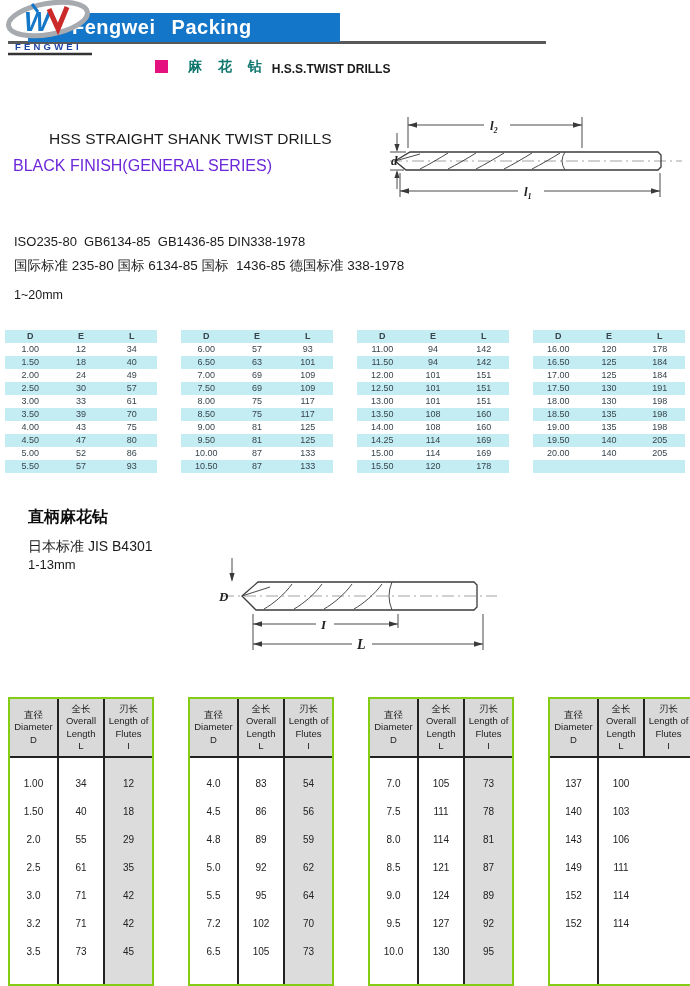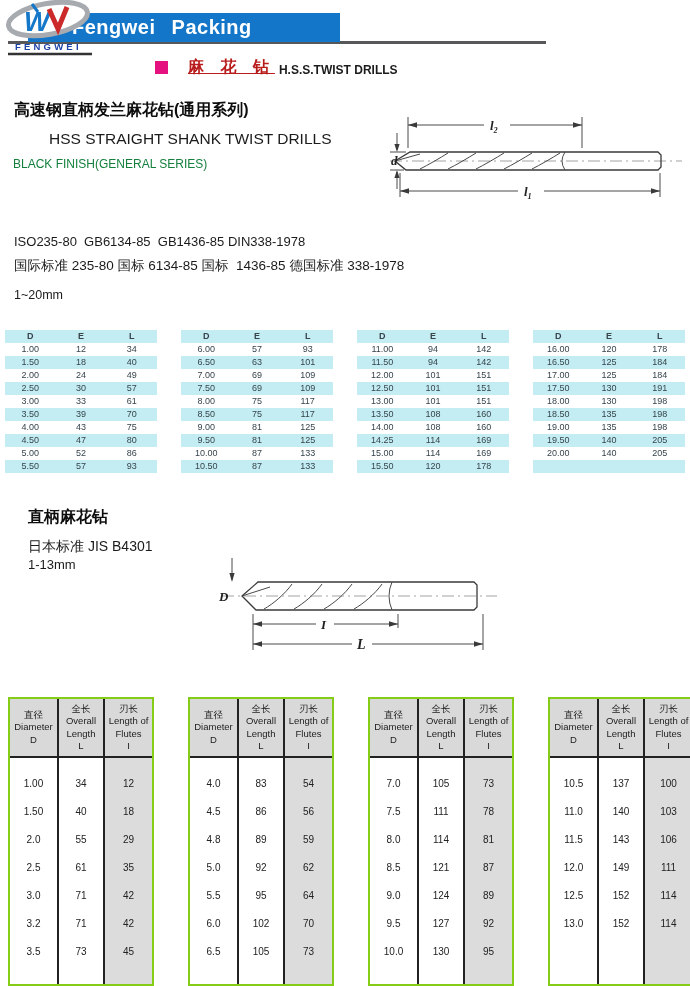--- a/index.html
+++ b/index.html
@@ -12,27 +12,27 @@
   .rule{position:absolute;left:8px;top:41px;width:538px;height:3px;background:#56585a;}
   .banner{position:absolute;left:28px;top:13px;width:312px;height:29px;background:#1476c8;}
   .banner-title{
     position:absolute;left:44px;top:0;height:29px;line-height:29px;
     color:#ffffff;font-size:20px;font-weight:bold;letter-spacing:.5px;word-spacing:10px;
   }
   .logo{position:absolute;left:2px;top:0;}
   
   .sec-title{position:absolute;left:155px;top:57px;display:flex;align-items:center;}
   .bullet{width:13px;height:13px;background:#e4117e;margin-right:20px;}
-  .sec-cn{font-size:16px;font-weight:bold;color:#b91c1c;letter-spacing:6px;white-space:nowrap;text-decoration:underline;}
+  .sec-cn{font-size:14px;font-weight:bold;color:#0f766e;letter-spacing:6px;white-space:nowrap;}
   .sec-en{font-size:12px;font-weight:bold;color:#1c1c1c;margin-left:4px;margin-top:5px;white-space:nowrap;}
   
   .abs{position:absolute;white-space:pre;}
   .prod-cn{left:14px;top:100px;font-size:16px;font-weight:bold;color:#0d0d0d;}
   .prod-en1{left:13px;top:130px;font-size:15.5px;color:#1b1b1b;margin-left:36px;}
-  .prod-en2{left:13px;top:157px;font-size:12px;color:#15803d;}
+  .prod-en2{left:13px;top:157px;font-size:16px;color:#6d28d9;}
   .std-en{left:14px;top:234px;font-size:13px;color:#1b1b1b;}
   .std-cn{left:14px;top:257px;font-size:13.5px;color:#1b1b1b;}
   .range1{left:14px;top:288px;font-size:12.5px;color:#1b1b1b;}
   .sub-cn{left:28px;top:507px;font-size:16px;font-weight:bold;color:#0d0d0d;}
   .sub-std{left:28px;top:538px;font-size:14px;color:#1b1b1b;}
   .sub-range{left:28px;top:557px;font-size:13px;color:#1b1b1b;}
   
   .diag1{position:absolute;left:390px;top:103px;}
   .diag2{position:absolute;left:212px;top:556px;}
   .dline{stroke:#3a3a3a;stroke-width:1.3;fill:none;}
@@ -84,21 +84,20 @@
     <text x="13" y="50" font-size="9.5" font-weight="bold" fill="#1d44a8" letter-spacing="3.2">FENGWEI</text>
     <line x1="6" y1="54" x2="90" y2="54" stroke="#333" stroke-width="2.5"></line>
   </svg>
 
   <div class="sec-title">
     <span class="bullet"></span>
     <span class="sec-cn">麻 花 钻</span>
     <span class="sec-en">H.S.S.TWIST DRILLS</span>
   </div>
 
-  <div class="abs prod-cn">高速钢直柄发兰麻花钻(通用系列)</div>
   <div class="abs prod-en1">HSS STRAIGHT SHANK TWIST DRILLS</div>
   <div class="abs prod-en2">BLACK FINISH(GENERAL SERIES)</div>
   <div class="abs std-en">ISO235-80  GB6134-85  GB1436-85 DIN338-1978</div>
   <div class="abs std-cn">国际标准 235-80 国标 6134-85 国标  1436-85 德国标准 338-1978</div>
   <div class="abs range1">1~20mm</div>
 
   <svg class="diag1" width="298" height="108" viewBox="0 0 298 108">
     <line class="dcl" x1="0" y1="58" x2="292" y2="58"></line>
 
     <path class="dline" d="M5,58 L20,49 L268,49 L271,52 L271,64 L268,67 L16,67 Z" fill="#ffffff"></path>
@@ -454,21 +453,21 @@
           <div class="jis-hcell">全长<br>Overall<br>Length<br>L</div>
           <div class="jis-hcell">刃长<br>Length of<br>Flutes<br>I</div>
         </div>
         <div class="jis-body">
           <div class="jis-col">
             <div class="jis-cell">4.0</div>
             <div class="jis-cell">4.5</div>
             <div class="jis-cell">4.8</div>
             <div class="jis-cell">5.0</div>
             <div class="jis-cell">5.5</div>
-            <div class="jis-cell">6.0</div>
+            <div class="jis-cell">7.2</div>
             <div class="jis-cell">6.5</div>
           </div>
           <div class="jis-col">
             <div class="jis-cell">83</div>
             <div class="jis-cell">86</div>
             <div class="jis-cell">89</div>
             <div class="jis-cell">92</div>
             <div class="jis-cell">95</div>
             <div class="jis-cell">102</div>
             <div class="jis-cell">105</div>
@@ -521,28 +520,20 @@
         </div>
       </div>
       <div class="jis-table">
         <div class="jis-head">
           <div class="jis-hcell">直径<br>Diameter<br>D</div>
           <div class="jis-hcell">全长<br>Overall<br>Length<br>L</div>
           <div class="jis-hcell">刃长<br>Length of<br>Flutes<br>I</div>
         </div>
         <div class="jis-body">
           <div class="jis-col">
-            <div class="jis-cell">10.5</div>
-            <div class="jis-cell">11.0</div>
-            <div class="jis-cell">11.5</div>
-            <div class="jis-cell">12.0</div>
-            <div class="jis-cell">12.5</div>
-            <div class="jis-cell">13.0</div>
-          </div>
-          <div class="jis-col">
             <div class="jis-cell">137</div>
             <div class="jis-cell">140</div>
             <div class="jis-cell">143</div>
             <div class="jis-cell">149</div>
             <div class="jis-cell">152</div>
             <div class="jis-cell">152</div>
           </div>
           <div class="jis-col">
             <div class="jis-cell">100</div>
             <div class="jis-cell">103</div>

